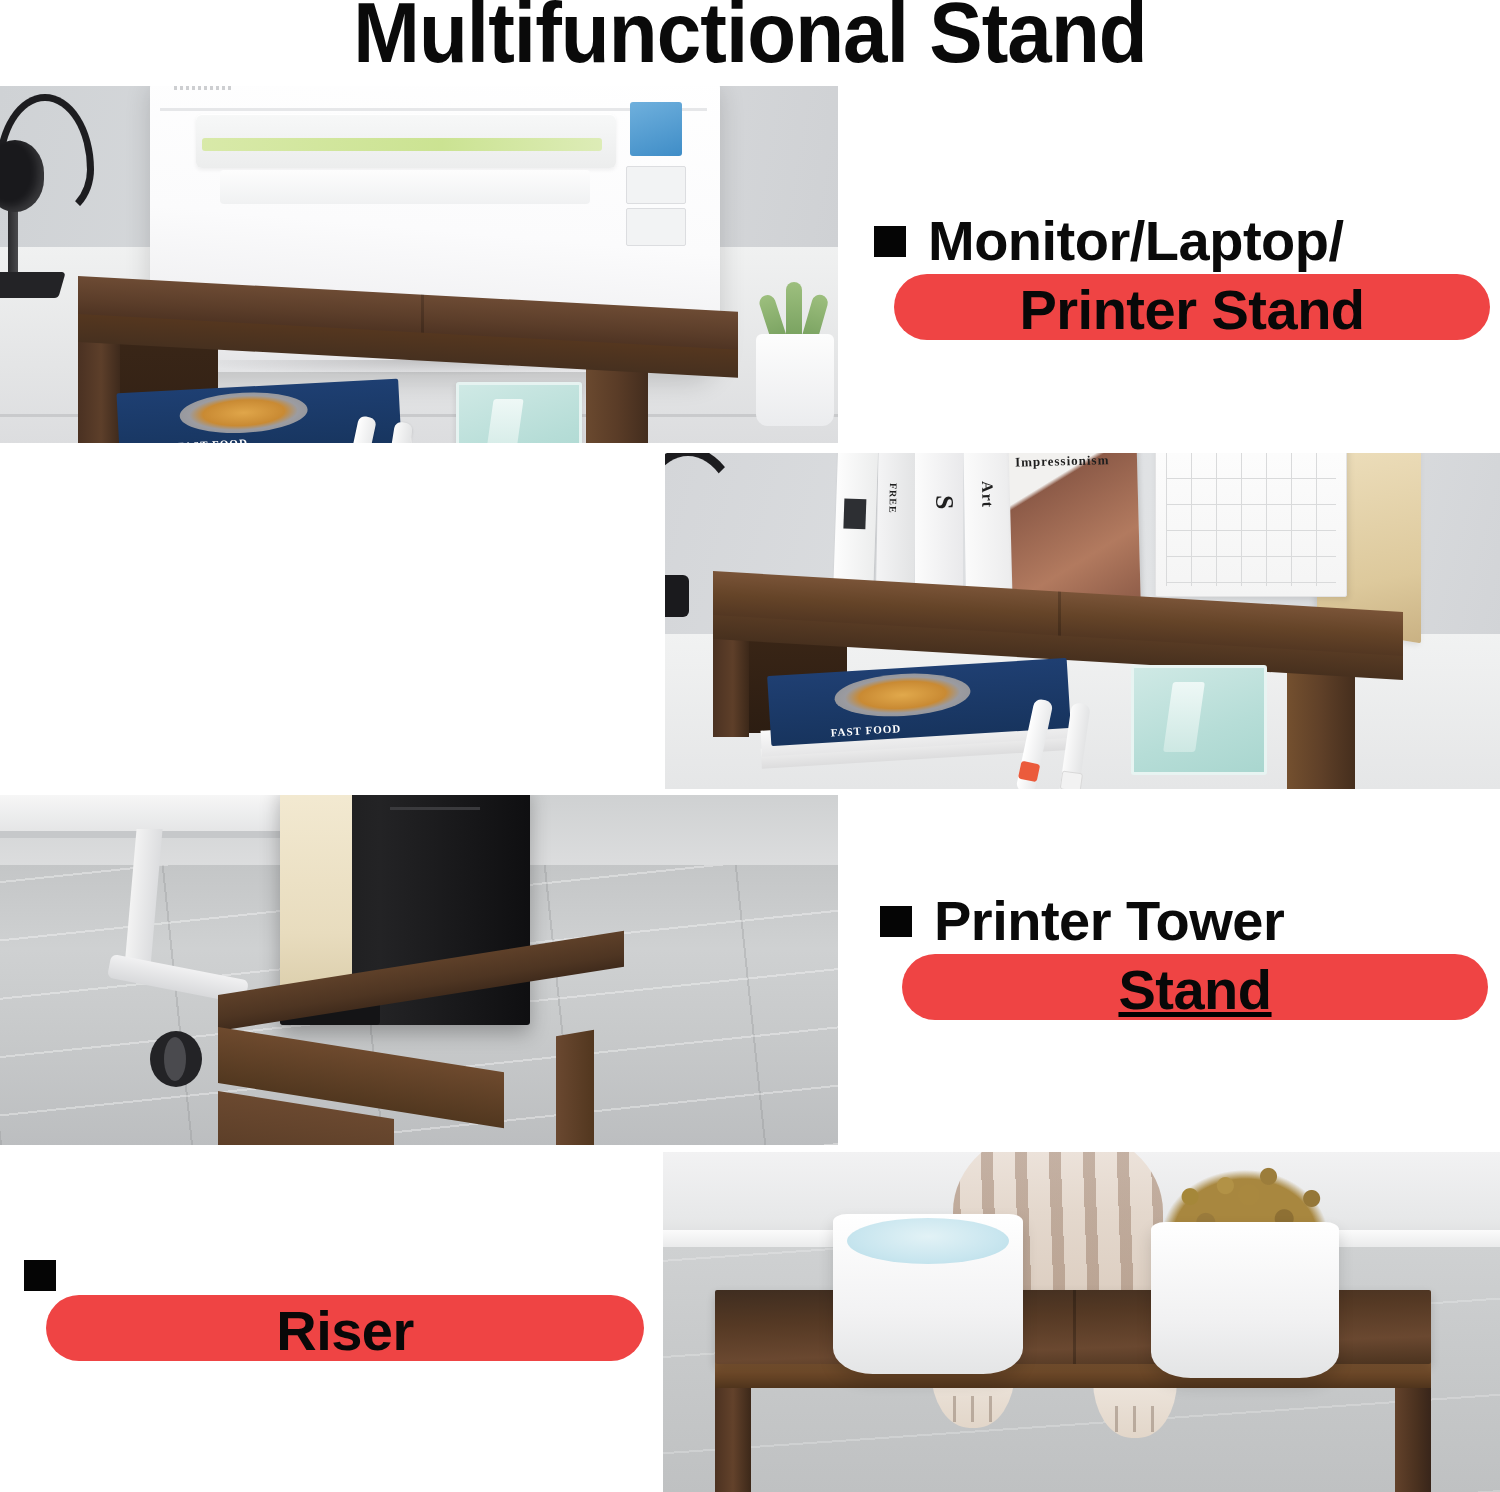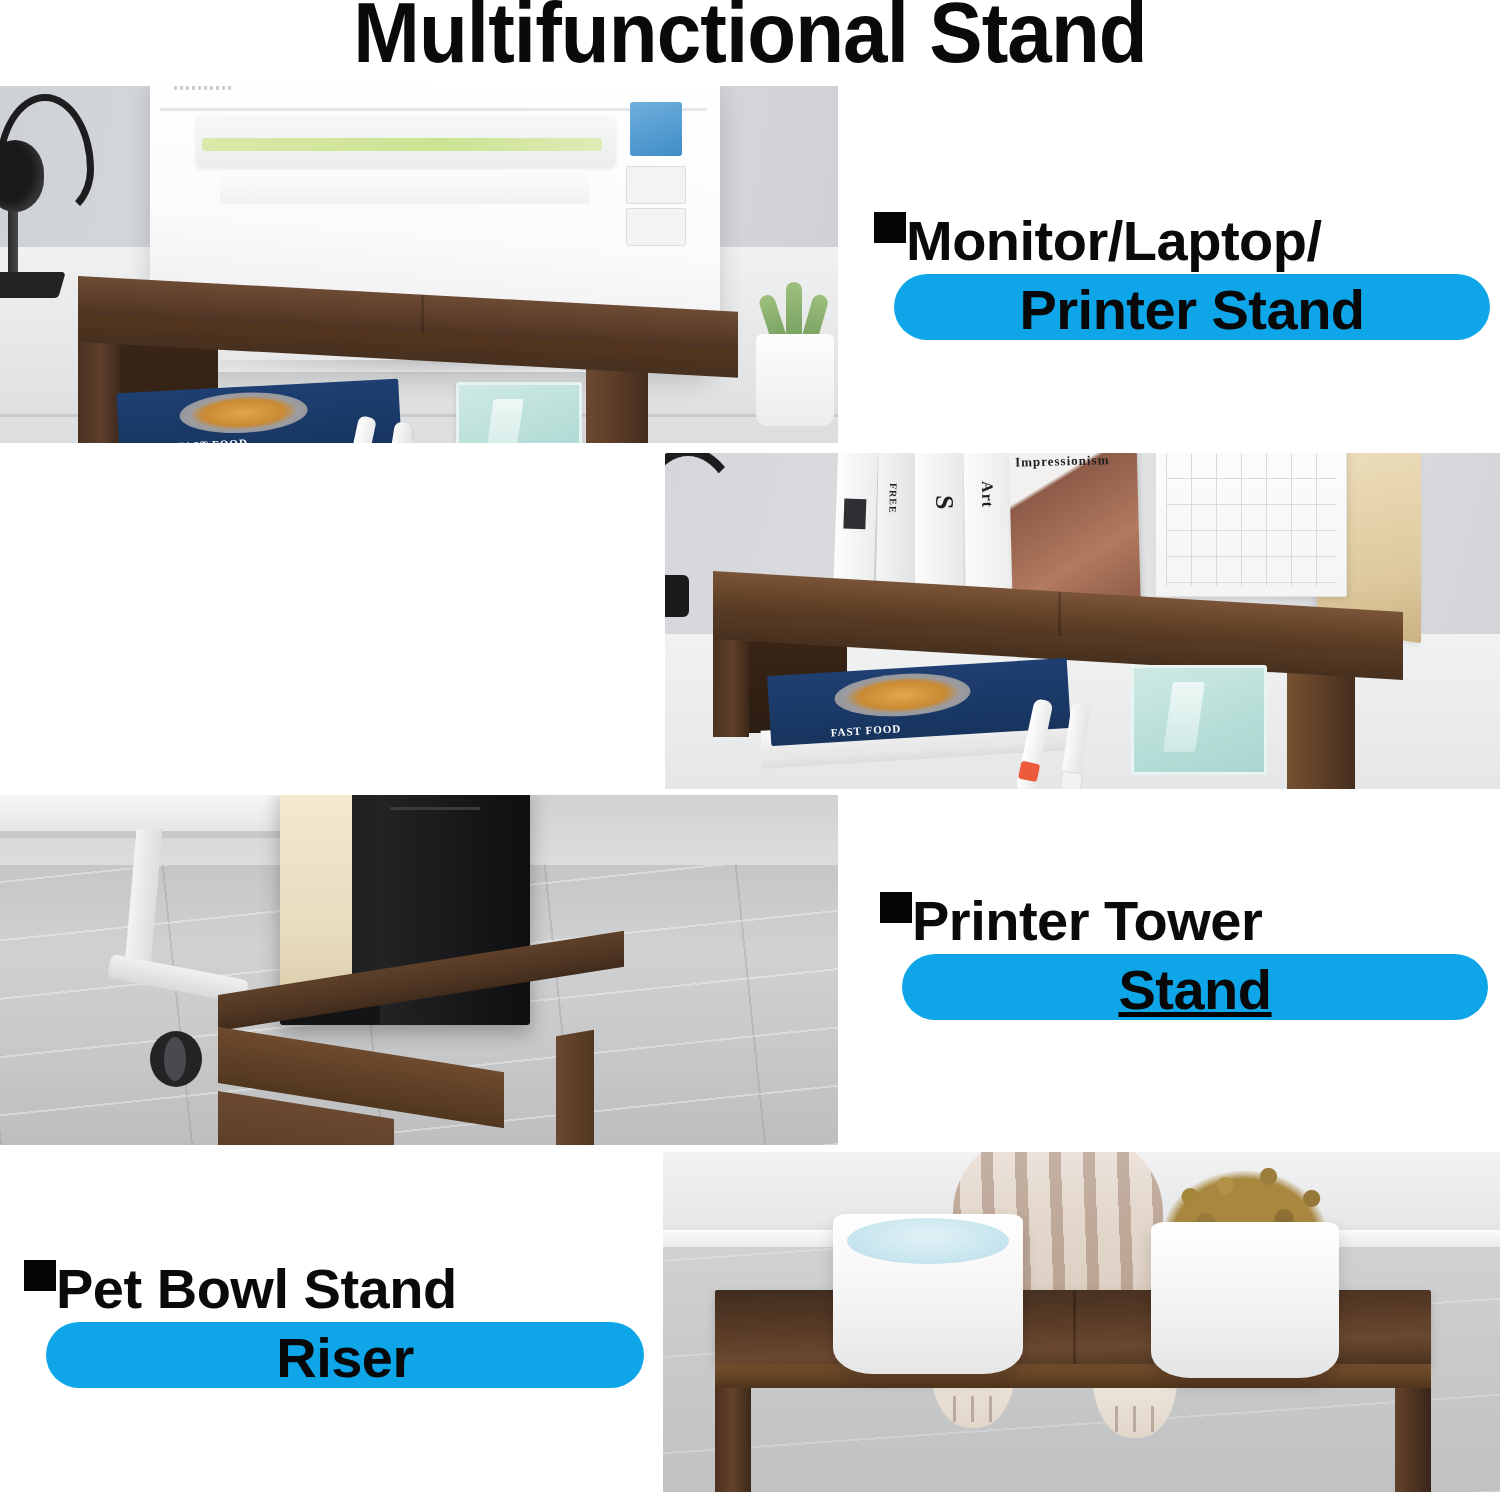--- a/index.html
+++ b/index.html
@@ -262,25 +262,25 @@
   .w4-top::after{content:"";position:absolute;left:50%;top:0;width:3px;height:100%;background:rgba(0,0,0,.24);}
   .w4-edge{position:absolute;left:52px;top:206px;width:716px;height:30px;
     background:linear-gradient(180deg,#8a6039,#6a4627 55%,#4f341c);}
   .w4-legL{position:absolute;left:52px;top:228px;width:36px;height:200px;
     background:linear-gradient(90deg,#4c3221,#63422b 50%,#3c2819);}
   .w4-legR{position:absolute;left:732px;top:228px;width:36px;height:200px;
     background:linear-gradient(90deg,#63422b,#4a311f 60%,#38251a);}
 
   
   .caption{position:absolute;}
-  .cap-line1{display:flex;white-space:nowrap;}
+  .cap-line1{display:flex;align-items:center;gap:22px;white-space:nowrap;}
   .bullet{width:32px;height:31px;background:#050505;flex:0 0 auto;}
   .cap-text{font-weight:700;font-size:56px;line-height:58px;color:#0a0a0a;letter-spacing:-0.5px;}
   .pill{position:relative;margin-top:4px;height:66px;border-radius:33px;
-    background:#0ea5e9;display:flex;align-items:center;justify-content:center;}
+    background:#ef4444;display:flex;align-items:center;justify-content:center;}
   .pill span{font-weight:700;font-size:56px;line-height:58px;color:#080808;letter-spacing:-0.5px;
     position:relative;top:3px;white-space:nowrap;}
 
   #cap-printer{left:874px;top:212px;width:616px;}
   #cap-printer .pill{width:596px;margin-left:20px;}
   #cap-shelf{left:24px;top:556px;width:620px;}
   #cap-shelf .pill{width:600px;margin-left:22px;}
   #cap-tower{left:880px;top:892px;width:610px;}
   #cap-tower .pill{width:586px;margin-left:22px;text-decoration:underline;}
   #cap-pet{left:24px;top:1260px;width:616px;}
@@ -465,20 +465,19 @@
     <div class="bowlW">
         <div class="water"></div>
       </div>
     <div class="kibble"></div>
     <div class="bowlF"></div>
   </div>
 
   <div class="caption" id="cap-pet">
     <div class="cap-line1">
       <div class="bullet"></div>
-      <div class="cap-text">Pet Bowl Stand</div>
     </div>
     <div class="pill">
       <span>Riser</span>
     </div>
   </div>
 
 </div>
 
 </body></html>

